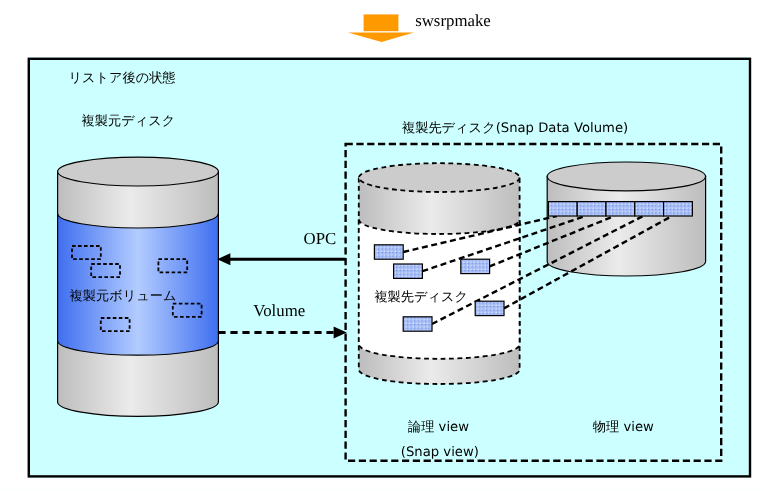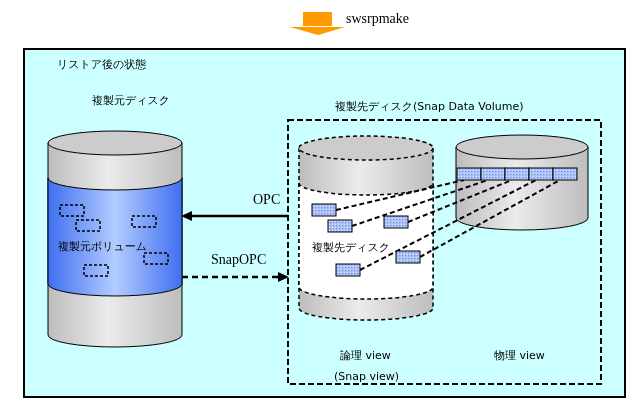--- a/index.html
+++ b/index.html
@@ -38,21 +38,21 @@
     <rect x="303" y="12" width="29" height="14" fill="#ff9900"></rect>
     <polygon points="290,27 345,27 318,35" fill="#ff9900"></polygon>
   </g>
 </svg>
 
 <div class="abs txt mono" style="left:346px; top:11px;">swsrpmake</div>
 
 <div id="panel" class="abs"></div>
 
 <div class="abs txt" style="left:33px; top:57px;margin-left:24px;">リストア後の状態</div>
-<div class="abs txt" style="left:68px; top:93px;margin-left:24px;">複製元ディスク</div>
+<div class="abs txt" style="left:68px; top:93px;">複製元ディスク</div>
 <div class="abs txt" style="left:335px; top:99px;">複製先ディスク(Snap Data Volume)</div>
 
 <svg width="637" height="409">
 
   <rect x="288" y="120" width="313" height="264" fill="none" stroke="#000" stroke-width="2" stroke-dasharray="6,3"></rect>
 
   <g>
     <path d="M48,143 L48,335 A67,12 0 0 0 182,335 L182,143 Z" fill="url(#grayGrad)" stroke="#000" stroke-width="1"></path>
     <path d="M48,178 L48,284 A67,12 0 0 0 182,284 L182,178 A67,12 0 0 1 48,178 Z" fill="url(#blueGrad)" stroke="#000" stroke-width="1"></path>
     <ellipse cx="115" cy="143" rx="67" ry="12" fill="#cccccc" stroke="#000" stroke-width="1"></ellipse>
@@ -109,17 +109,17 @@
     <rect x="384" y="216" width="24" height="12"></rect>
     <rect x="396" y="251" width="24" height="12"></rect>
     <rect x="336" y="264" width="24" height="12"></rect>
   </g>
 </svg>
 
 <div class="abs txt" style="left:58px; top:239px;">複製元ボリューム</div>
 <div class="abs txt" style="left:312px; top:240px;">複製先ディスク</div>
 
 <div class="abs txt mono" style="left:224px; top:192px;margin-left:29px;">OPC</div>
-<div class="abs txt mono" style="left:211px; top:252px;">SnapOPC</div>
+<div class="abs txt mono" style="left:211px; top:252px;">Volume</div>
 
 <div class="abs txt" style="left:340px; top:348px;">論理 view</div>
 <div class="abs txt" style="left:334px; top:370px;">(Snap view)</div>
 <div class="abs txt" style="left:494px; top:348px;">物理 view</div>
 
 </body></html>

